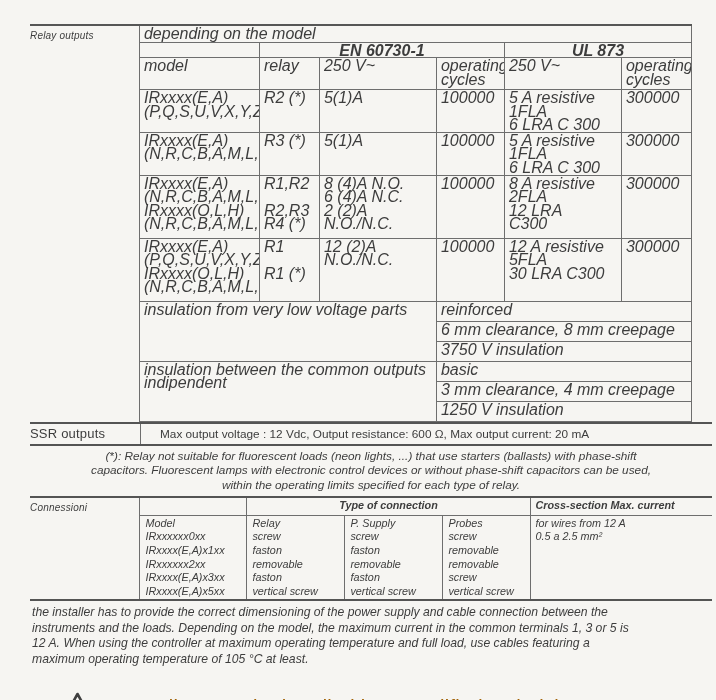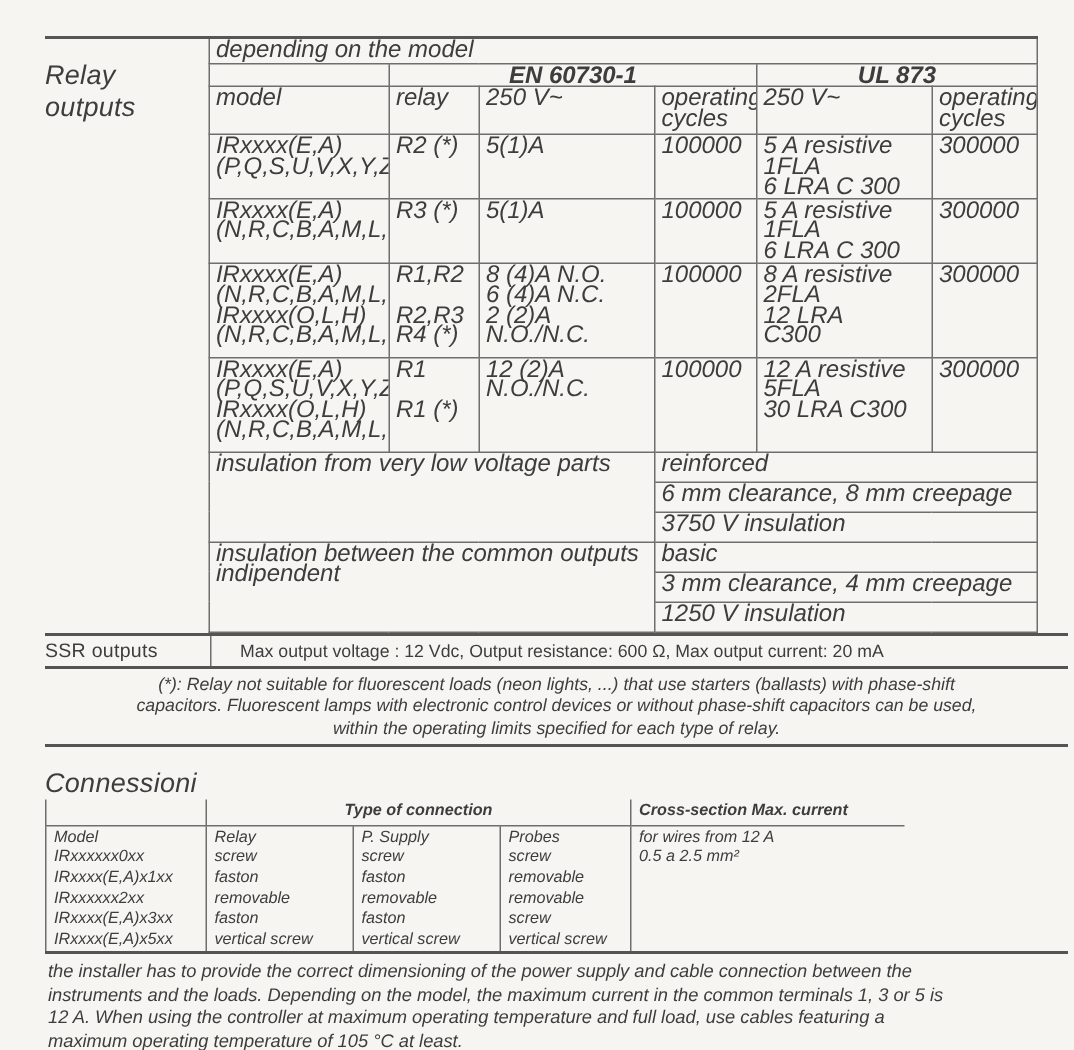--- a/index.html
+++ b/index.html
@@ -4,40 +4,40 @@
 <style>
   html,body{margin:0;padding:0;background:#e9e8e5;}
   .page{
     position:relative;width:716px;height:700px;background:#f6f5f2;
     font-family:"Liberation Sans",sans-serif;color:#3d3d3d;overflow:hidden;
     box-sizing:border-box;padding:24px 0 0 30px;
   }
 
   
   .relay-section{width:662px;border-top:2px solid #565656;display:flex;}
-  .side-label{width:110px;box-sizing:border-box;font-size:18px;font-style:italic;padding-top:14px;letter-spacing:.2px;}
+  .side-label{width:110px;box-sizing:border-box;font-size:10px;font-style:italic;padding-top:4px;letter-spacing:.2px;}
   table.relay{border-collapse:collapse;table-layout:fixed;width:552px;}
   table.relay td{
     border:1px solid #6e6e6e;font-size:16px;font-style:italic;line-height:13.6px;
     padding:1px 4px 0 4px;vertical-align:top;white-space:pre-line;overflow:hidden;
   }
   table.relay tr.first td{border-top:none;}
   td.c{text-align:center;font-weight:bold;}
   td.mid{vertical-align:middle;}
 
   
   .ssr-section{width:682px;border-top:2px solid #545454;border-bottom:2px solid #545454;display:flex;}
   .ssr-label{width:110px;box-sizing:border-box;font-size:13px;padding:2px 0 3px 0;letter-spacing:.2px;}
   .ssr-value{flex:1;border-left:1px solid #6e6e6e;padding:3px 6px 3px 19px;font-size:11.8px;}
 
   
   .footnote{width:678px;font-size:11.8px;font-style:italic;line-height:14.8px;margin:3px 0 3px 2px;white-space:pre-line;text-align:center;}
 
   
-  .conn-section{width:682px;border-top:2px solid #545454;display:flex;flex-direction:column;}
+  .conn-section{width:682px;border-top:2px solid #545454;display:flex;}
   table.conn{border-collapse:collapse;table-layout:fixed;width:572px;}
   table.conn td{
     border:1px solid #6e6e6e;font-size:10.8px;font-style:italic;line-height:13.7px;
     padding:1px 5px 0 5px;vertical-align:top;white-space:pre-line;overflow:hidden;margin-top:8px;
   }
   table.conn tr.first td{border-top:none;}
   table.conn td.noright{border-right:none;}
   table.conn tr.body td{border-bottom:none;}
   td.bold{font-weight:bold;}
   .rule{width:682px;border-top:2px solid #545454;height:0;}

